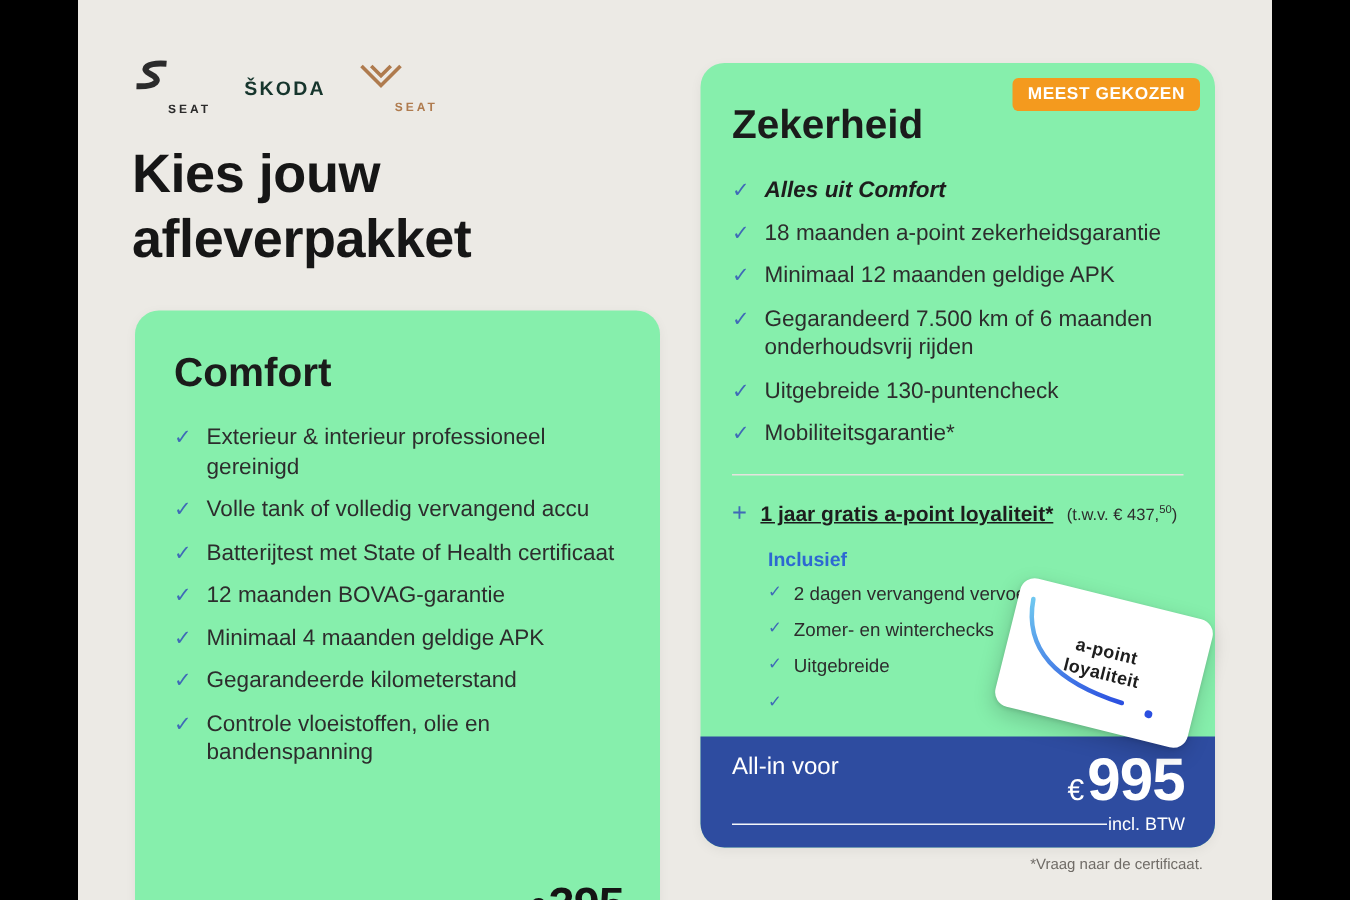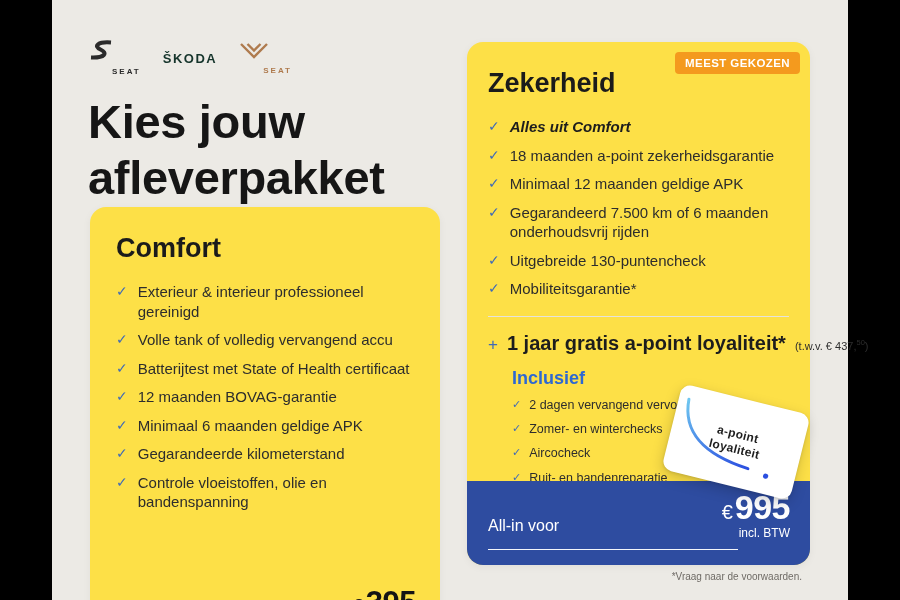--- a/index.html
+++ b/index.html
@@ -19,27 +19,27 @@
   
   .logos { position: absolute; left: 36px; top: 40px; display: flex; align-items: center; gap: 22px; }
   .logo { display: flex; flex-direction: column; align-items: flex-start; gap: 3px; }
   .logo-label { font-size: 8px; font-weight: 700; letter-spacing: 2px; color: #2b2b2b; padding-left: 24px; }
   .cupra .logo-label { color: var(--cupra_copper, #AF7B4E); }
   .skoda-word { font-size: 13px; font-weight: 700; letter-spacing: 1.5px; color: var(--skoda_green, #16352C); }
 
   
   .page-title {
     position: absolute; left: 36px; top: 94px; width: 330px;
-    font-size: 47px; line-height: 1.2; font-weight: 600;
+    font-size: 36px; line-height: 1.2; font-weight: 600;
     color: #161616; letter-spacing: -0.3px;
   }
 
   
   .card {
-    position: absolute; background: #fde047; border-radius: 16px;
+    position: absolute; background: #86efac; border-radius: 16px;
     box-shadow: 0 2px 8px rgba(0,0,0,0.05);
   }
   .comfort-card { left: 38px; top: 207px; width: 350px; height: 444px; padding: 26px 26px; }
   .zekerheid-card { left: 415px; top: 42px; width: 343px; height: 523px; padding: 26px 21px; }
 
   .card-title { font-size: 27px; font-weight: 700; color: #1b1b1b; margin-bottom: 18px; }
 
   .check-list { display: flex; flex-direction: column; gap: 9px; }
   .check-item { display: flex; gap: 10px; font-size: 15px; line-height: 1.3; color: #2d2d2d; }
   .check-icon { color: var(--check_blue, #3F6AB7); font-size: 14px; line-height: 1.4; flex: 0 0 auto; }
@@ -58,49 +58,49 @@
     background: var(--badge_orange, #F49A1E); color: #fff;
     font-size: 11.5px; font-weight: 700; letter-spacing: 0.4px;
     padding: 5px 10px; border-radius: 4px;
   }
 
   .divider { border: none; border-top: 1px solid #e5e3de; margin: 17px 0 15px; }
 
   
   .loyalty-row { display: flex; align-items: baseline; gap: 9px; white-space: nowrap; }
   .plus-icon { color: var(--check_blue, #3F6AB7); font-size: 17px; font-weight: 400; }
-  .loyalty-label { font-size: 20px; font-weight: 700; color: #1d1d1d; }
+  .loyalty-label { font-size: 14px; font-weight: 700; color: #1d1d1d; text-decoration: underline; }
   .loyalty-note { font-size: 11px; color: #2d2d2d; }
   .loyalty-note sup { font-size: 7.5px; }
-  .inclusief-label { margin: 13px 0 8px 24px; font-size: 18px; font-weight: 600; color: var(--inclusief_blue, #2D68D2); }
+  .inclusief-label { margin: 13px 0 8px 24px; font-size: 13px; font-weight: 600; color: var(--inclusief_blue, #2D68D2); }
   .sub-list { margin-left: 24px; display: flex; flex-direction: column; gap: 8px; width: 210px; }
   .sub-list .check-item { font-size: 12.5px; gap: 8px; color: #2d2d2d; }
   .sub-list .check-icon { font-size: 11px; }
 
   
   .loyalty-card-img {
     position: absolute; right: 8px; top: 356px; width: 132px; height: 88px;
     background: #fff; border-radius: 10px;
     box-shadow: 0 5px 14px rgba(0,0,0,0.18), 0 1px 3px rgba(0,0,0,0.12);
     transform: rotate(14deg); z-index: 3;
     display: flex; align-items: center; justify-content: center;
   }
   .loyalty-card-img svg { position: absolute; left: 0; top: 0; }
   .loyalty-card-brand { position: relative; text-align: center; font-size: 12px; font-weight: 700; color: #1e1e1e; line-height: 1.25; letter-spacing: 0.3px; }
 
   
   .allin-footer {
-    position: absolute; left: 0; right: 0; bottom: 0; height: 84px;
+    position: absolute; left: 0; right: 0; bottom: 0; height: 74px;
     background: var(--footer_blue, #2E4CA0);
-    border-radius: 0 0 16px 16px; padding: 28px 20px 0 21px; color: #fff;
+    border-radius: 0 0 16px 16px; padding: 4px 20px 0 21px; color: #fff;
   }
   .allin-label { font-size: 16px; margin-top: 8px; }
   .allin-underline { position: absolute; left: 21px; bottom: 15px; width: 250px; border-top: 1.5px solid rgba(255,255,255,0.95); }
   .allin-price { position: absolute; right: 20px; top: 7px; text-align: right; }
-  .allin-price .price-amount { font-size: 34px; }
+  .allin-price .price-amount { font-size: 40px; }
   .allin-price .euro-sign { font-size: 20px; }
   .allin-price .vat-note { color: #fff; font-size: 12px; margin-top: -1px; }
 
   .footnote {
     position: absolute; left: 415px; top: 571px; width: 335px;
     text-align: right; font-size: 10px; color: #6f6b66;
   }
 </style>
 </head>
 <body>
@@ -150,21 +150,21 @@
     <span class="feature-label">Batterijtest met State of Health certificaat</span>
   </div>
 
   <div class="check-item">
     <span class="check-icon">✓</span>
     <span class="feature-label">12 maanden BOVAG-garantie</span>
   </div>
 
   <div class="check-item">
     <span class="check-icon">✓</span>
-    <span class="feature-label">Minimaal 6 maanden geldige APK</span>
+    <span class="feature-label">Minimaal 4 maanden geldige APK</span>
   </div>
 
   <div class="check-item">
     <span class="check-icon">✓</span>
     <span class="feature-label">Gegarandeerde kilometerstand</span>
   </div>
 
   <div class="check-item">
     <span class="check-icon">✓</span>
     <span class="feature-label">Controle vloeistoffen, olie en bandenspanning</span>
@@ -229,26 +229,25 @@
     <span class="feature-label">2 dagen vervangend vervoer</span>
   </div>
 
   <div class="check-item">
     <span class="check-icon">✓</span>
     <span class="feature-label">Zomer- en winterchecks</span>
   </div>
 
   <div class="check-item">
     <span class="check-icon">✓</span>
-    <span class="feature-label">Aircocheck</span>
-  </div>
-
-  <div class="check-item">
-    <span class="check-icon">✓</span>
-    <span class="feature-label">Ruit- en bandenreparatie</span>
+    <span class="feature-label">Uitgebreide</span>
+  </div>
+
+  <div class="check-item">
+    <span class="check-icon">✓</span>
   </div>
 </div>
 
     <div class="loyalty-card-img">
       <svg width="132" height="88" viewBox="0 0 132 88">
         <defs>
           <linearGradient id="swoosh" x1="0" y1="0" x2="1" y2="1">
             <stop offset="0" stop-color="#6FC7F0"></stop>
             <stop offset="1" stop-color="#2B4FE0"></stop>
           </linearGradient>
@@ -268,14 +267,14 @@
       <div class="allin-price">
         <div class="price-row">
           <span class="euro-sign">€</span>
           <span class="price-amount">995</span>
         </div>
         <div class="vat-note">incl. BTW</div>
       </div>
     </div>
   </div>
 
-  <div class="footnote">*Vraag naar de voorwaarden.</div>
+  <div class="footnote">*Vraag naar de certificaat.</div>
 </div>
 
 </body></html>

